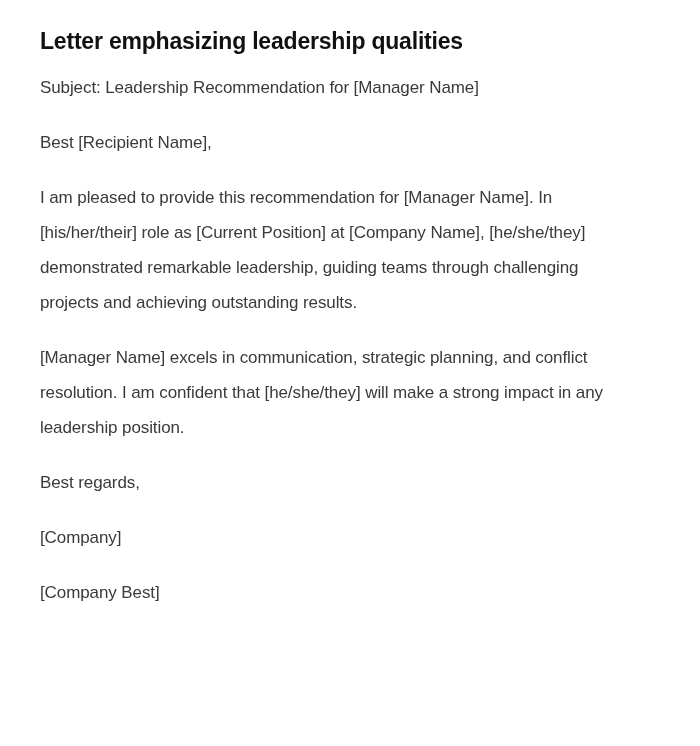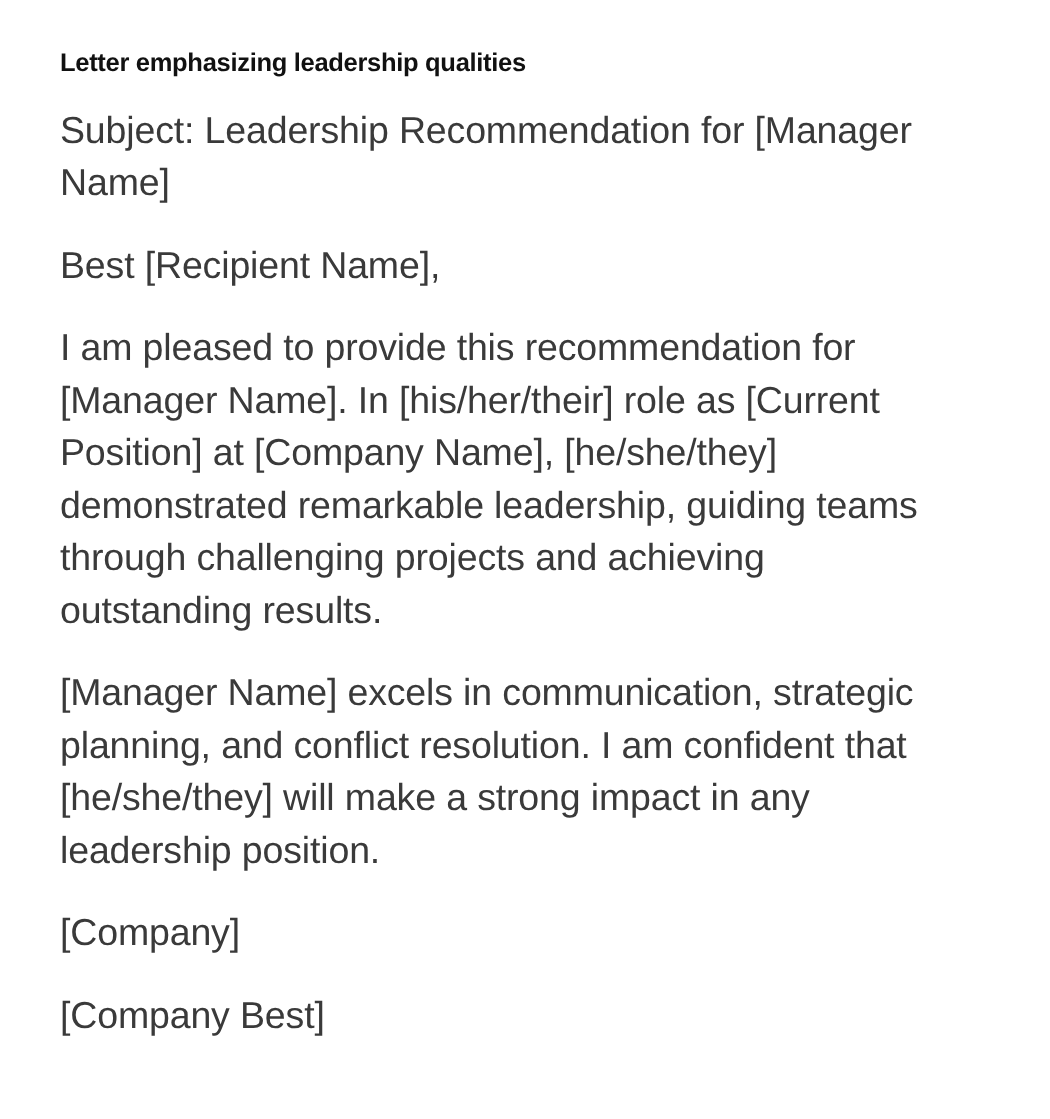--- a/index.html
+++ b/index.html
@@ -12,40 +12,41 @@
     width: 700px;
     height: 746px;
     overflow: hidden;
     font-family: "Liberation Sans", sans-serif;
   }
   .doc {
     padding: 28px 40px 0 40px;
   }
   .doc h1 {
     margin: 0 0 15px 0;
-    font-size: 17px;
+    font-size: 23px;
     line-height: 27px;
     font-weight: 700;
     color: #111111;
     letter-spacing: -0.2px;
   }
   .doc p {
     margin: 0 0 20px 0;
     max-width: 600px;
-    font-size: 25px;
+    font-size: 17px;
     line-height: 35px;
     font-weight: 400;
     color: #3a3a3a;
     letter-spacing: -0.1px;
   }
 </style>
 </head>
 <body>
 
 <div class="doc">
   <h1>Letter emphasizing leadership qualities</h1>
   <p>Subject: Leadership Recommendation for [Manager Name]</p>
   <p>Best [Recipient Name],</p>
   <p>I am pleased to provide this recommendation for [Manager Name]. In [his/her/their] role as [Current Position] at [Company Name], [he/she/they] demonstrated remarkable leadership, guiding teams through challenging projects and achieving outstanding results.</p>
   <p>[Manager Name] excels in communication, strategic planning, and conflict resolution. I am confident that [he/she/they] will make a strong impact in any leadership position.</p>
+  <p>Best regards,</p>
   <p>[Company]</p>
   <p>[Company Best]</p>
 </div>
 
 </body></html>

